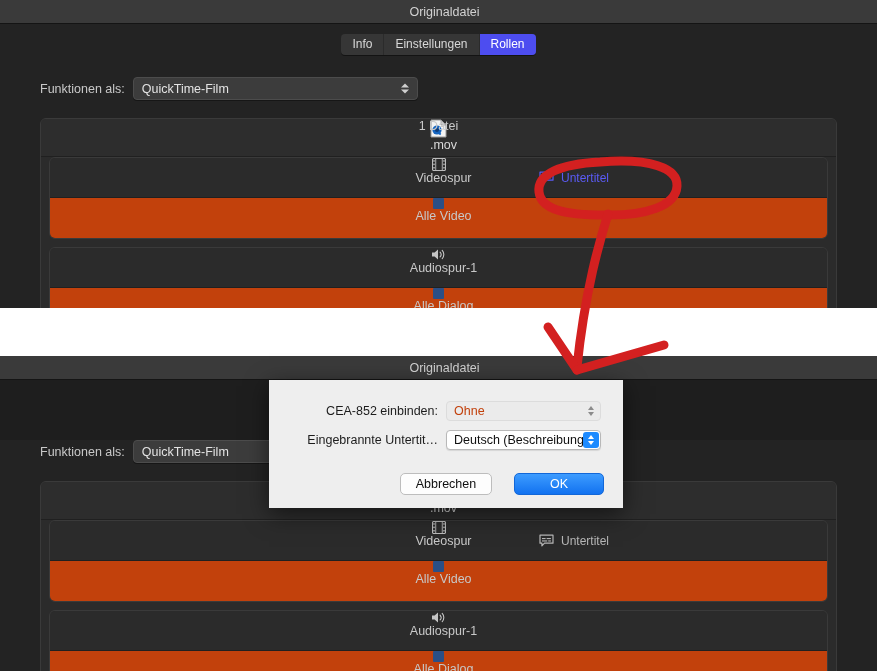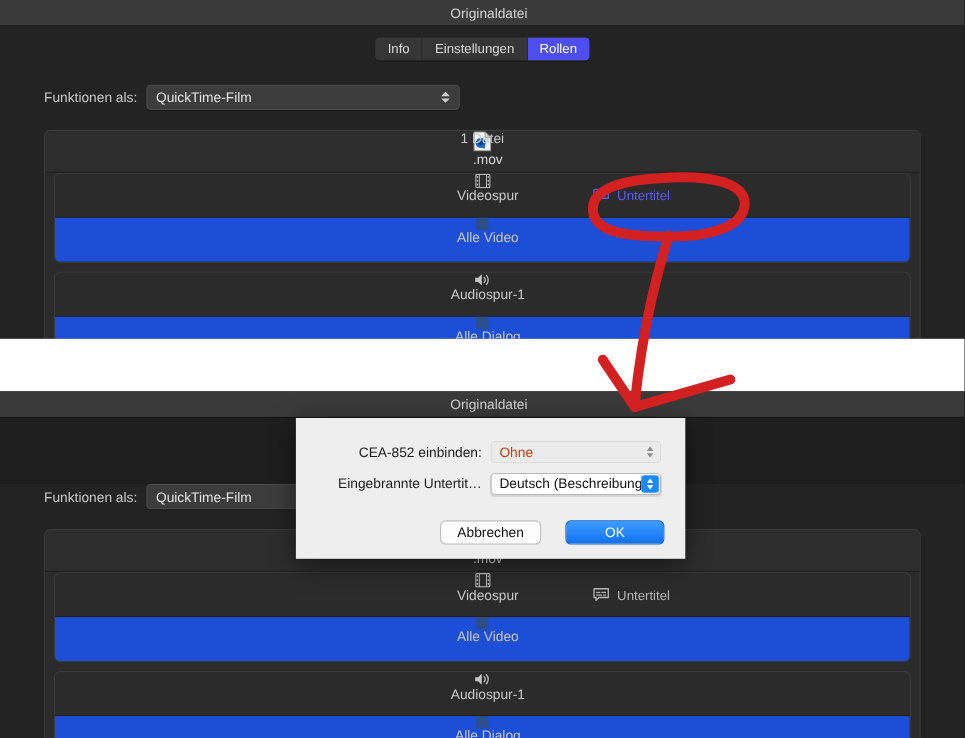--- a/index.html
+++ b/index.html
@@ -129,21 +129,21 @@
     display: flex;
     align-items: center;
     height: 40px;
     padding: 0 14px 0 14px;
     box-sizing: border-box;
     border-bottom: 1px solid #202020;
     flex-direction: column;
   }
   .row.file   { background: #2d2d2d; height: 38px; }
   .row.track  { background: #2b2b2b; }
-  .row.role   { background: #1d4ed8; }
+  .row.role   { background: #c2410c; }
   .row-label {
     font-size: 12.5px;
     color: #c8c8c8;
     margin-left: 10px;
   }
   .row.file .row-label { color: #d8d8d8; }
   .count {
     position: absolute;
     left: 50%;
     transform: translateX(-50%);

